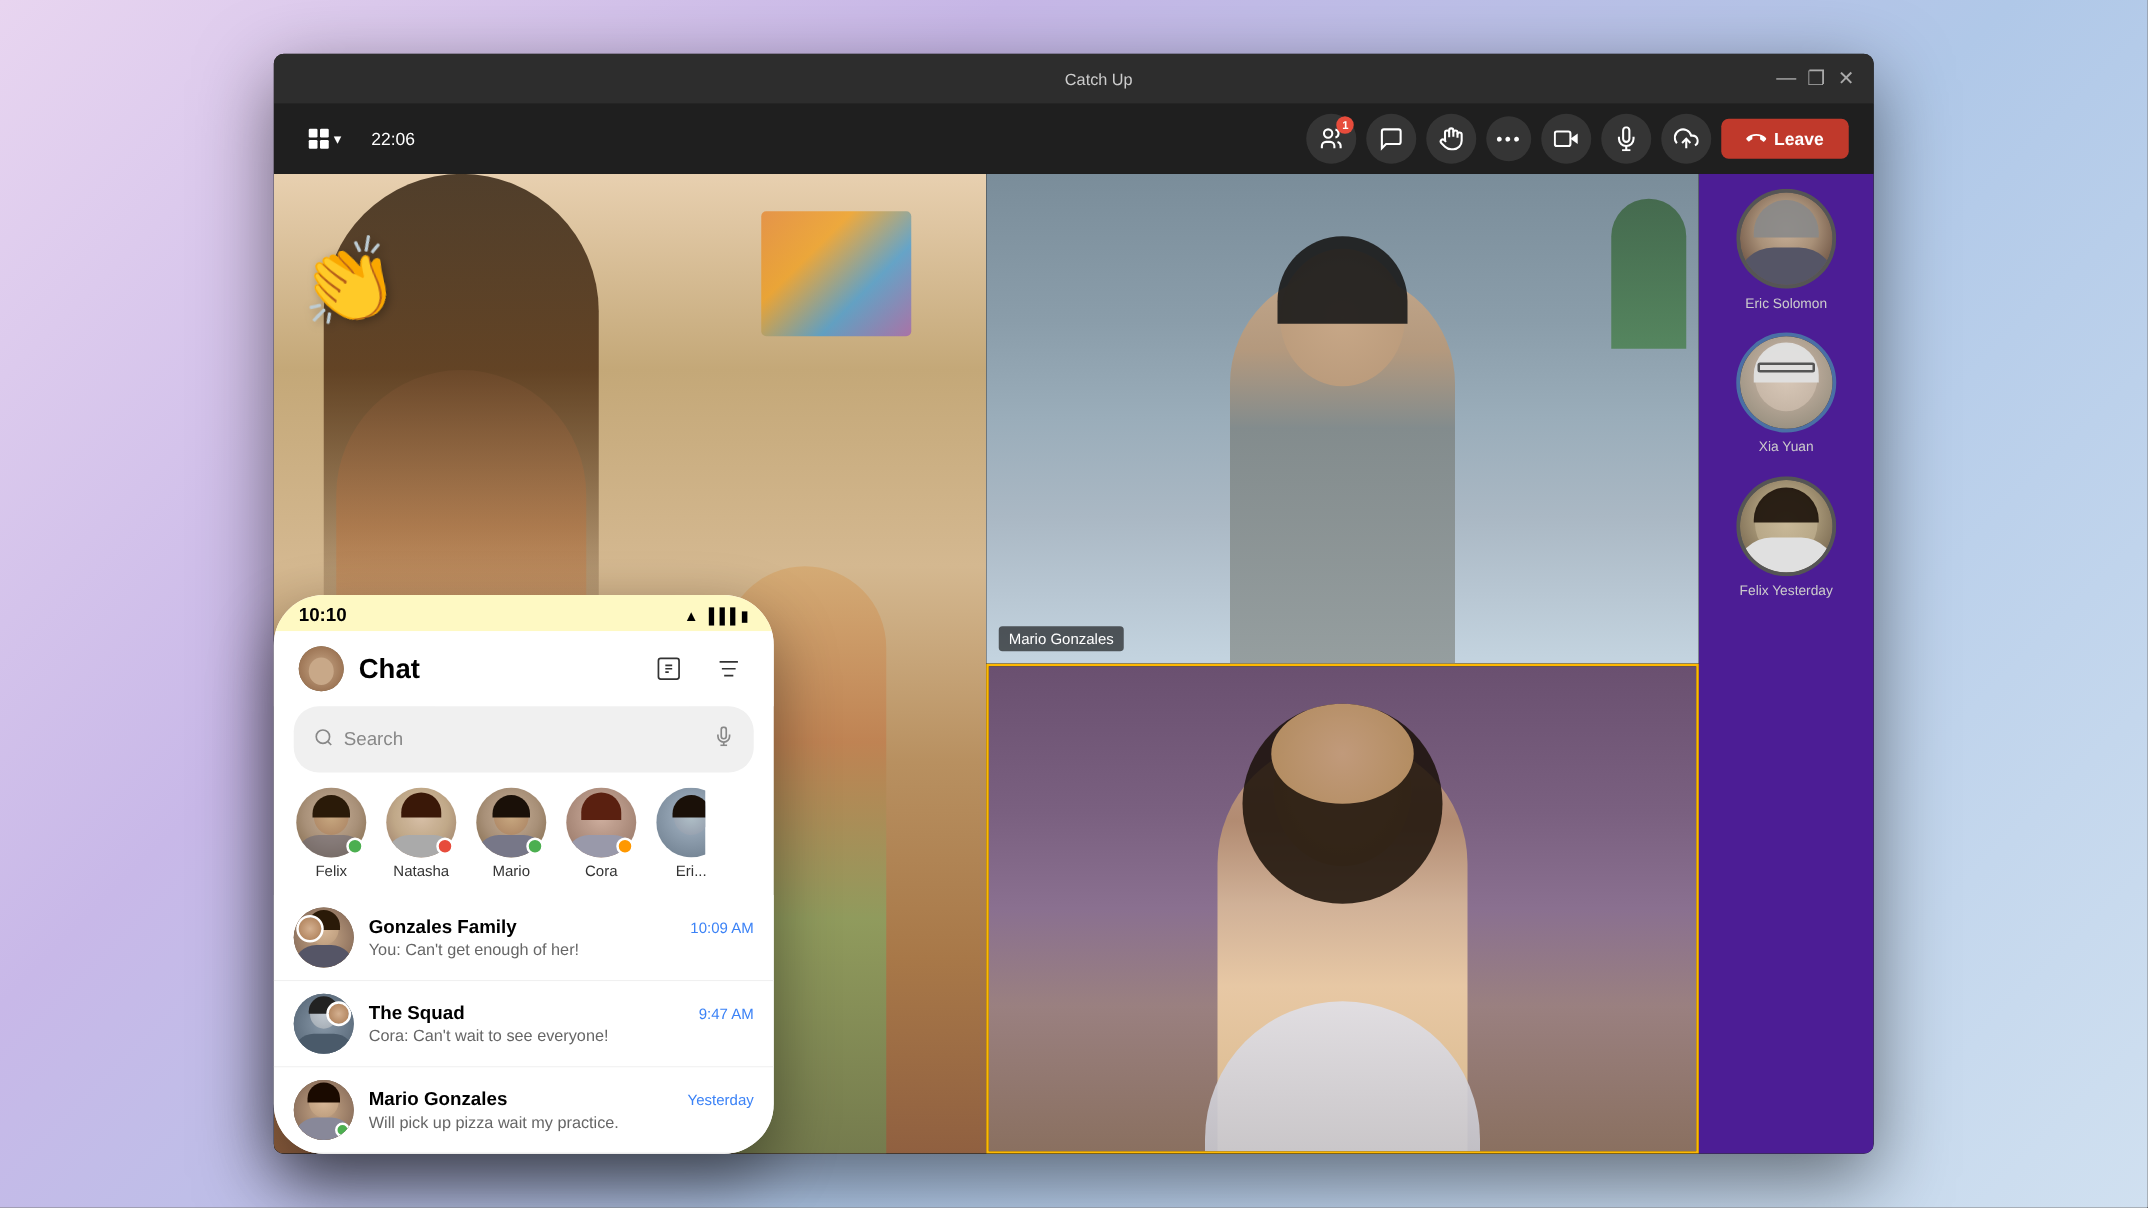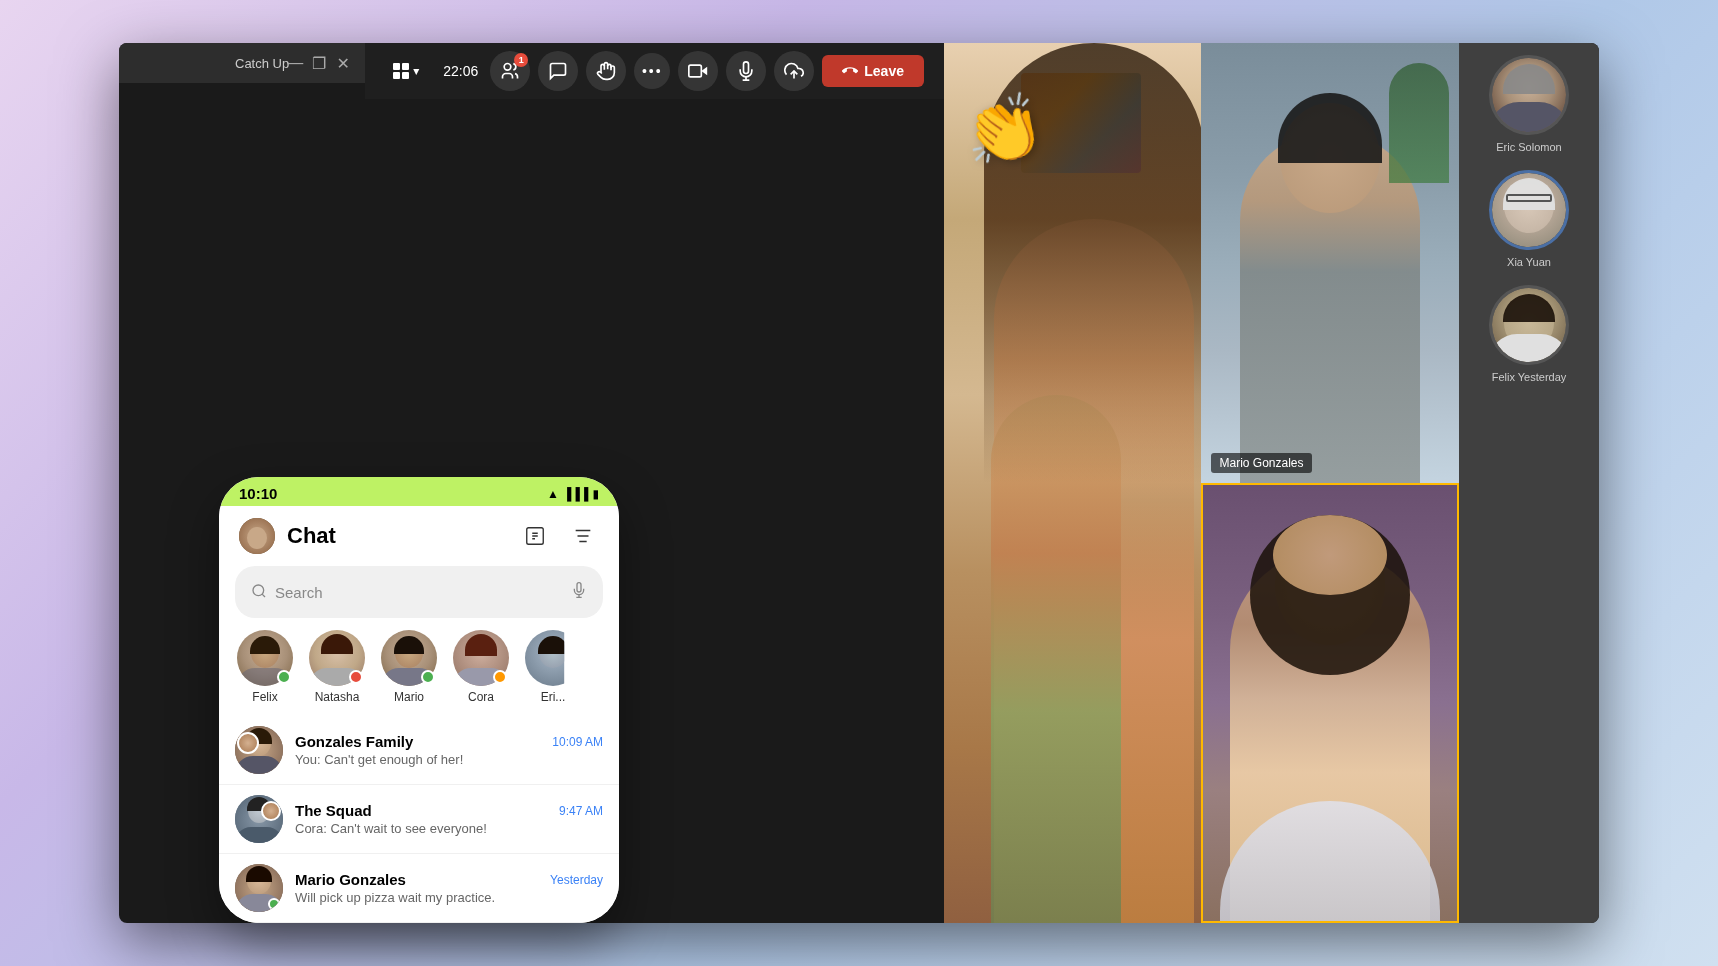--- a/index.html
+++ b/index.html
@@ -9,27 +9,27 @@
       background: linear-gradient(135deg, #e8d5f0 0%, #c8b8e8 30%, #b0c8e8 60%, #d0e0f0 100%);
       display: flex;
       align-items: center;
       justify-content: center;
       font-family: 'Segoe UI', Arial, sans-serif;
       overflow: hidden;
     }
 
     
     .teams-window {
-      width: 1480px;
+      width: 1280px;
       height: 880px;
       background: #1a1a1a;
       border-radius: 8px;
       box-shadow: 0 20px 60px rgba(0,0,0,0.5);
       display: flex;
-      flex-direction: row;
+      flex-direction: column;
       overflow: hidden;
       position: relative;
     }
 
     
     .title-bar {
       background: #2d2d2d;
       height: 40px;
       display: flex;
       align-items: center;
@@ -195,21 +195,21 @@
       background: rgba(0,0,0,0.6);
       color: #fff;
       font-size: 12px;
       padding: 3px 8px;
       border-radius: 3px;
     }
 
     
     .participants-sidebar {
       width: 140px;
-      background: #404040;
+      background: #4c1d95;
       display: flex;
       flex-direction: column;
       align-items: center;
       padding: 12px 8px;
       gap: 16px;
       overflow-y: auto;
       flex-shrink: 0;
     }
 
     .participant-thumb {
@@ -249,21 +249,21 @@
       bottom: -20px;
       width: 400px;
       background: #fff;
       border-radius: 40px;
       box-shadow: 0 20px 50px rgba(0,0,0,0.4);
       overflow: hidden;
       z-index: 100;
     }
 
     .phone-status-bar {
-      background: #bef264;
+      background: #fef9c3;
       padding: 8px 20px 4px;
       display: flex;
       justify-content: space-between;
       align-items: center;
     }
     .phone-time {
       font-size: 15px;
       font-weight: 600;
       color: #000;
     }

